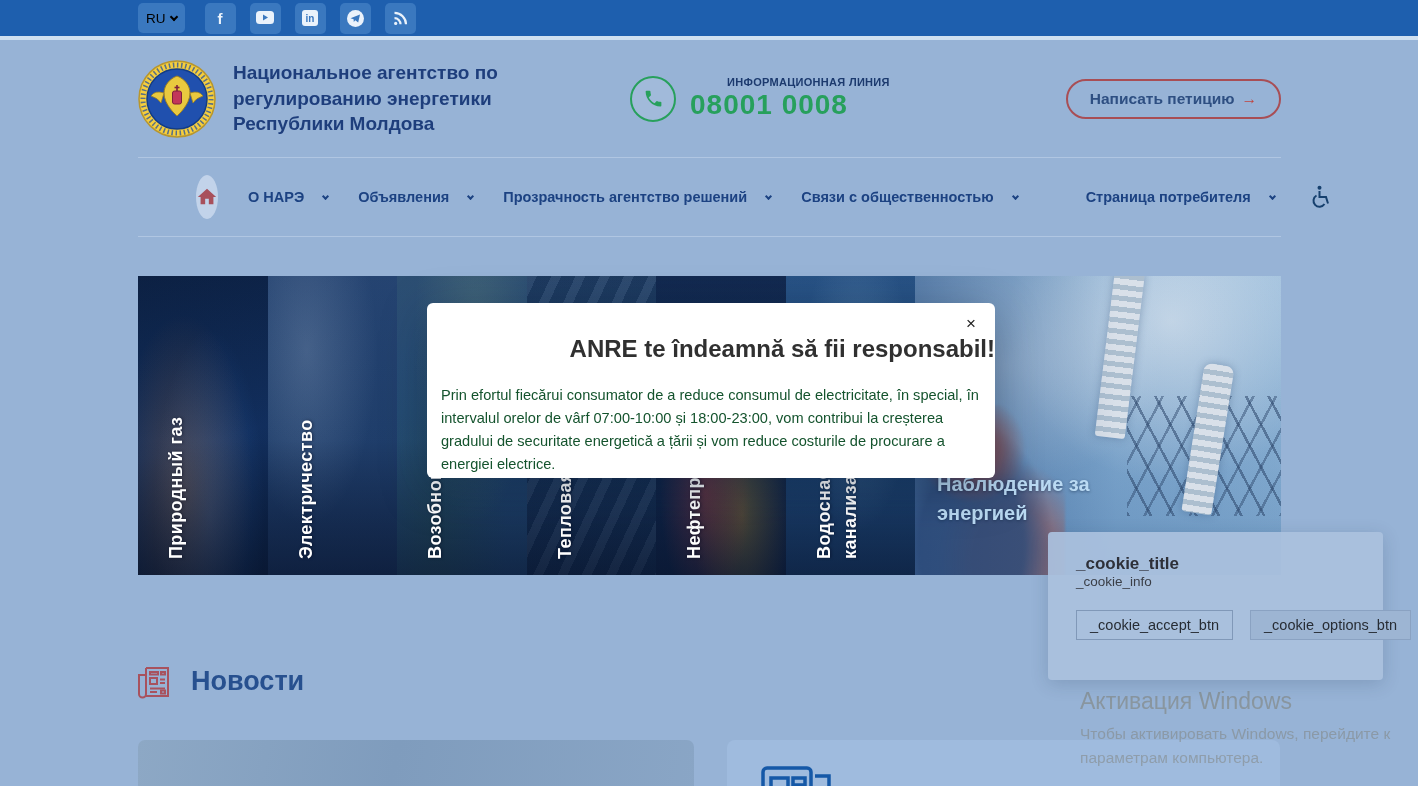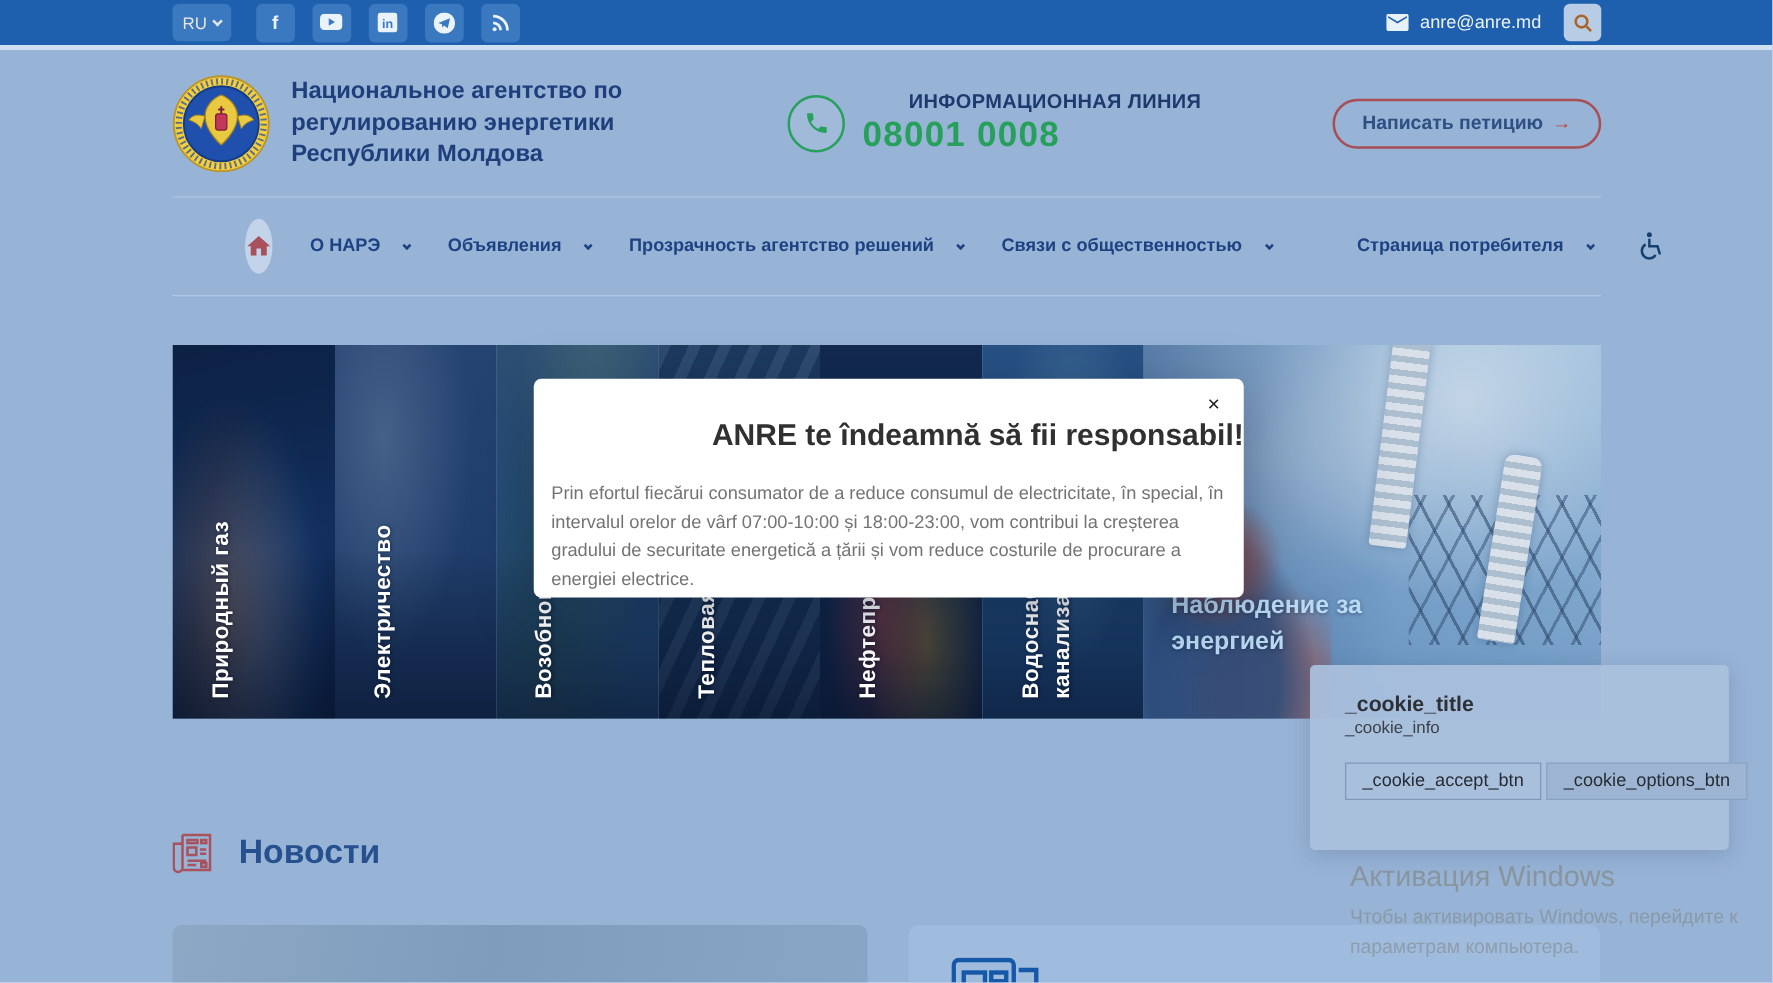--- a/index.html
+++ b/index.html
@@ -4,21 +4,21 @@
 <style>
   * { margin:0; padding:0; box-sizing:border-box; }
   html,body { width:1418px; height:786px; }
   body { font-family:"Liberation Sans", sans-serif; }
   .canvas { position:relative; width:1418px; height:786px; background:#97b3d6; overflow:hidden; }
 
   
   .topbar { position:absolute; left:0; top:0; width:1418px; height:36px; background:#1e5fae; z-index:10; }
   .topbar-strip { position:absolute; left:0; top:36px; width:1418px; height:4px; background:#cfe0f1; z-index:10; }
   .topbar-inner { position:absolute; left:138px; top:0; width:1143px; height:36px; display:flex; align-items:center; }
-  .lang-btn { height:30px; min-width:40px; background:#3a78bf; border-radius:5px; color:#e5e5e5; font-size:13.5px;
+  .lang-btn { height:30px; min-width:40px; background:#3a78bf; border-radius:5px; color:#000000; font-size:13.5px;
               display:flex; align-items:center; justify-content:center; gap:5px; padding:0 8px; cursor:pointer; }
   .chev { width:6px; height:6px; border-right:2px solid currentColor; border-bottom:2px solid currentColor;
           transform:rotate(45deg); margin-top:-3px; display:inline-block; }
   .social-row { display:flex; gap:14px; margin-left:20px; }
   .social-btn { width:31px; height:31px; background:#3a78bf; border-radius:5px; display:flex; align-items:center;
                 justify-content:center; cursor:pointer; color:#fff; }
   .social-btn .glyph { color:#eaf2fb; font-weight:bold; font-size:15px; line-height:1; }
   .topbar-right { margin-left:auto; display:flex; align-items:center; gap:10px; }
   .email-link { color:#eaf3fc; font-size:14.5px; display:flex; align-items:center; gap:9px; cursor:pointer; }
   .search-btn { width:30px; height:30px; background:#b9cce6; border-radius:5px; display:flex; align-items:center;
@@ -27,21 +27,21 @@
   
   .main { position:absolute; left:138px; top:40px; width:1143px; }
 
   .site-header { height:117px; display:flex; align-items:center; }
   .logo-wrap { width:78px; height:78px; flex:0 0 78px; cursor:pointer; }
   .site-title { margin-left:17px; width:305px; font-size:19px; line-height:1.34; font-weight:bold; color:#1e3e7c; }
   .hotline { display:flex; align-items:center; margin-left:92px; }
   .hotline-circle { width:46px; height:46px; border:2.5px solid #27a05c; border-radius:50%; display:flex;
                     align-items:center; justify-content:center; background:rgba(255,255,255,0.10); }
   .hotline-texts { margin-left:14px; }
-  .hotline-label { font-size:16px; font-weight:bold; color:#1c3a6e; letter-spacing:.3px;padding-left:37px; }
+  .hotline-label { font-size:11px; font-weight:bold; color:#1c3a6e; letter-spacing:.3px;padding-left:37px; }
   .hotline-number { font-size:28px; font-weight:bold; color:#27a05c; letter-spacing:1px; margin-top:1px; }
   .petition-btn { margin-left:auto; border:2px solid #a84e55; border-radius:21px; padding:9px 22px; background:transparent;
                   font-size:15.5px; color:#2e4f82; font-weight:bold; display:flex; align-items:center; gap:7px; cursor:pointer;
                   font-family:"Liberation Sans", sans-serif; }
   .petition-arrow { color:#c0443f; font-weight:bold; }
 
   .nav { height:80px; display:flex; align-items:center; border-top:1px solid #b0c6e2; border-bottom:1px solid #b0c6e2; }
   .home-btn { width:44px; height:44px; border-radius:50%; background:#c2d3ea; margin-left:58px; display:flex;
               align-items:center; justify-content:center; cursor:pointer; }
   .nav-item { display:flex; align-items:center; gap:19px; margin-left:30px; font-size:14.5px; font-weight:bold;
@@ -95,30 +95,30 @@
   .cards { margin-top:39px; display:flex; gap:33px; }
   .card-img { width:556px; height:130px; border-radius:7px 7px 0 0;
               background:linear-gradient(100deg,#8da8c5 0%,#7f9cbd 45%,#8aa6c6 100%); cursor:pointer; }
   .card-box { width:553px; height:130px; border-radius:8px 8px 0 0; background:#9fbbde; position:relative; cursor:pointer; }
   .card-box svg { position:absolute; left:34px; top:26px; }
 
   
   .modal { position:absolute; left:427px; top:303px; width:568px; height:175px; background:#ffffff; border-radius:6px;
            box-shadow:0 12px 45px rgba(10,25,50,0.35); z-index:30; padding-top:32px; }
   .modal-title { text-align:right; font-size:24px; font-weight:bold; color:#303030; }
-  .modal-body { margin-top:21px; padding:0 14px; font-size:14.6px; color:#737373; line-height:1.58; }
+  .modal-body { margin-top:21px; padding:0 14px; font-size:14.6px; color:#14532d; line-height:1.58; }
   .modal-close { position:absolute; top:12px; right:19px; font-size:17px; color:#222; cursor:pointer; line-height:1;
                  background:none; border:none; font-family:"Liberation Sans", sans-serif; }
 
   
   .cookie { position:absolute; left:1048px; top:532px; width:335px; height:148px; background:rgba(170,193,222,0.93);
             border-radius:4px; box-shadow:0 4px 18px rgba(30,50,80,0.18); z-index:40; padding:22px 28px; }
   .cookie-title { font-size:17px; font-weight:bold; color:#2e3038; }
   .cookie-info { font-size:13.5px; color:#3a3e47; margin-top:0; }
-  .cookie-btns { margin-top:21px; display:flex; gap:4px; }
+  .cookie-btns { margin-top:21px; display:flex; gap:17px; }
   .cookie-btn { font-size:14.5px; color:#272c34; padding:6px 13px; white-space:nowrap; cursor:pointer;
                 font-family:"Liberation Sans", sans-serif; }
   .cookie-accept { background:transparent; border:1px solid #8098b8; }
   .cookie-options { background:#9db5d3; border:1px solid #8aa2c2; }
 
   
   .watermark { position:absolute; left:1080px; top:688px; z-index:35; pointer-events:none; }
   .wm1 { font-size:23px; color:rgba(125,126,115,0.55); }
   .wm2 { font-size:15.5px; color:rgba(125,126,115,0.48); margin-top:7px; line-height:1.55; }
 </style>
@@ -153,34 +153,20 @@
           <svg width="17" height="17" viewBox="0 0 17 17">
               <circle cx="8.5" cy="8.5" r="8.5" fill="#eaf2fb"></circle>
               <path d="M3.5 8.3 L13 4.5 L11.2 12.5 L8.3 10.3 L6.8 11.9 L6.6 9.3 Z" fill="#3a78bf"></path>
             </svg>
         </div>
         <div class="social-btn">
           <svg width="17" height="17" viewBox="0 0 17 17" fill="none" stroke="#eaf2fb" stroke-width="2.2">
               <path d="M2.5 2.8 a 11.5 11.5 0 0 1 11.5 11.5"></path>
               <path d="M2.5 8.2 a 6 6 0 0 1 6 6"></path>
               <circle cx="3.7" cy="13.4" r="1.6" fill="#eaf2fb" stroke="none"></circle>
-            </svg>
-        </div>
-      </div>
-      <div class="topbar-right">
-        <div class="email-link">
-          <svg width="18" height="14" viewBox="0 0 24 18">
-              <path d="M22 0H2C.9 0 0 .9 0 2v14c0 1.1.9 2 2 2h20c1.1 0 2-.9 2-2V2c0-1.1-.9-2-2-2zm0 4l-10 6L2 4V2l10 6 10-6v2z" fill="#e8f1fa"></path>
-            </svg>
-          <span>anre@anre.md</span>
-        </div>
-        <div class="search-btn">
-          <svg width="17" height="17" viewBox="0 0 20 20" fill="none" stroke="#a9642a" stroke-width="2.4">
-              <circle cx="8.5" cy="8.5" r="5.5"></circle>
-              <line x1="13" y1="13" x2="17.5" y2="17.5"></line>
             </svg>
         </div>
       </div>
     </div>
   </div>
   <div class="topbar-strip"></div>
 
   <div class="main">
 
     <div class="site-header">

